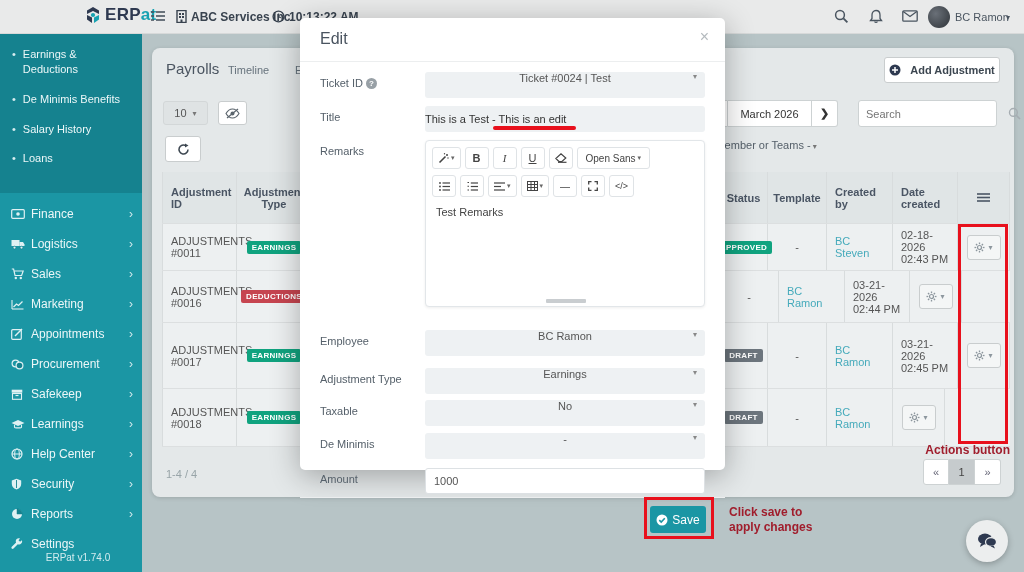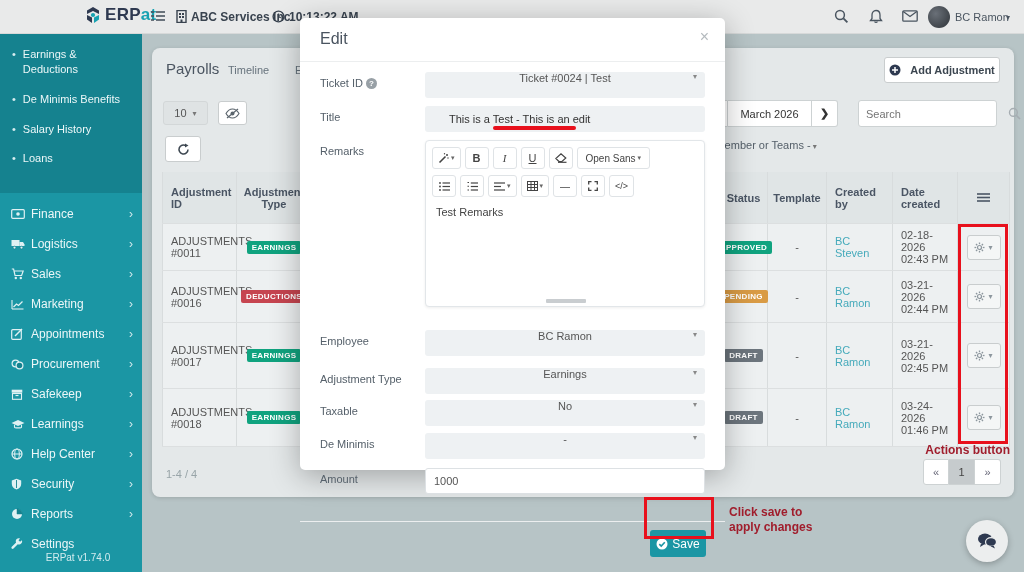--- a/index.html
+++ b/index.html
@@ -73,36 +73,36 @@
 
   
   .modal { position:absolute; left:300px; top:18px; width:425px; height:452px; background:#fff; border-radius:5px; box-shadow:0 6px 30px rgba(0,0,0,.3); z-index:10; }
   .m-head { position:relative; height:44px; border-bottom:1px solid #eceeef; }
   .m-title { position:absolute; left:20px; top:12px; font-size:16px; color:#4a5460; }
   .m-close { position:absolute; right:16px; top:10px; font-size:16px; color:#b4babe; cursor:pointer; }
   .m-label { position:absolute; left:20px; font-size:11px; color:#55606a; }
   .m-ctl { position:absolute; left:125px; width:280px; height:26px; border-radius:3px; font-size:11px; }
   .sel { background:#eef1f3; color:#555; display:flex; align-items:flex-start; justify-content:center; cursor:pointer; }
   .sel .sel-caret { position:absolute; right:8px; font-size:8px; color:#888; }
-  .txt { background:#eef1f3; color:#333; display:flex; align-items:center; padding:0 24px; }
+  .txt { background:#eef1f3; color:#333; display:flex; align-items:center; padding:0 0; }
   .inp { background:#fff; border:1px solid #dde1e4; color:#555; display:flex; align-items:center; padding:11px 8px; }
   .help { display:inline-flex; width:11px; height:11px; border-radius:50%; background:#98a0a6; color:#fff; font-size:8px; align-items:center; justify-content:center; margin-left:3px; vertical-align:1px; }
   .help::before { content:"?"; font-weight:bold; }
 
   .editor { position:absolute; left:125px; top:122px; width:280px; height:167px; background:#fff; border:1px solid #e2e6e9; border-radius:4px; box-shadow:0 1px 3px rgba(0,0,0,.07); }
   .tb-row { display:flex; gap:4px; padding:6px 6px 0 6px; }
   .eb { min-width:24px; height:22px; background:#fff; border:1px solid #dfe3e6; border-radius:3px; display:inline-flex; align-items:center; justify-content:center; gap:2px; font-size:10px; color:#444; padding:0 5px; cursor:pointer; }
   .eb .caret { font-size:7px; color:#666; }
   .eb.b { font-weight:bold; font-size:11px; }
   .eb.i { font-style:italic; font-family:"Liberation Serif",serif; font-size:11px; }
   .eb.u { text-decoration:underline; font-size:11px; }
   .ed-body { padding:9px 10px; font-size:11px; color:#444; }
   .ed-resize { position:absolute; left:120px; bottom:3px; width:40px; height:4px; background:#c9cdd0; border-radius:1px; }
 
-  .m-foot { position:absolute; left:0; top:479px; width:425px; height:43px; border-top:1px solid #eceeef;margin-top:24px; }
+  .m-foot { position:absolute; left:0; top:479px; width:425px; height:43px; border-top:1px solid #eceeef; }
   .save-btn { position:absolute; right:19px; top:8px; width:56px; height:27px; background:#1b96a4; color:#fff; border:none; border-radius:3px; font-size:12px; display:flex; align-items:center; justify-content:center; gap:4px; cursor:pointer; font-family:"Liberation Sans",sans-serif; }
 
   
   .ann { position:absolute; z-index:30; }
   .ann-box { border:3px solid #e8101c; }
   .ann-underline { background:#e8101c; border-radius:2px; height:4px; }
   .ann-text { color:#a01d2c; font-weight:bold; font-size:12px; line-height:1.25; }
 
   svg { display:block; }
 </style>
@@ -429,23 +429,20 @@
             </span>
           </div>
       </div>
 
       <div class="t-row r2">
         <div class="t-cell c0">ADJUSTMENTS #0016</div>
         <div class="t-cell c1">
             <span class="badge bg-red">DEDUCTIONS</span>
           </div>
         <div class="t-cell c2"></div>
-        <div class="t-cell c3">
-            <span class="badge bg-orange">PENDING</span>
-          </div>
         <div class="t-cell c4">-</div>
         <div class="t-cell c5">
             <span class="link">BC Ramon</span>
           </div>
         <div class="t-cell c6">
             <span>03-21-2026</span>
             <span>02:44 PM</span>
           </div>
         <div class="t-cell c7">
             <span class="gear-btn">
@@ -508,24 +505,20 @@
             <span class="badge bg-green">EARNINGS</span>
           </div>
         <div class="t-cell c2"></div>
         <div class="t-cell c3">
             <span class="badge bg-gray">DRAFT</span>
           </div>
         <div class="t-cell c4">-</div>
         <div class="t-cell c5">
             <span class="link">BC Ramon</span>
           </div>
-        <div class="t-cell c6">
-            <span>03-24-2026</span>
-            <span>01:46 PM</span>
-          </div>
         <div class="t-cell c7">
             <span class="gear-btn">
               <svg width="11" height="11" viewBox="0 0 11 11">
                 <circle cx="5.5" cy="5.5" r="2" fill="none" stroke="#8d979e" stroke-width="1.2"></circle>
                 <g stroke="#8d979e" stroke-width="1.3">
                   <line x1="5.5" y1="0.5" x2="5.5" y2="2.2"></line>
                   <line x1="5.5" y1="8.8" x2="5.5" y2="10.5"></line>
                   <line x1="0.5" y1="5.5" x2="2.2" y2="5.5"></line>
                   <line x1="8.8" y1="5.5" x2="10.5" y2="5.5"></line>
                   <line x1="2" y1="2" x2="3.2" y2="3.2"></line>

